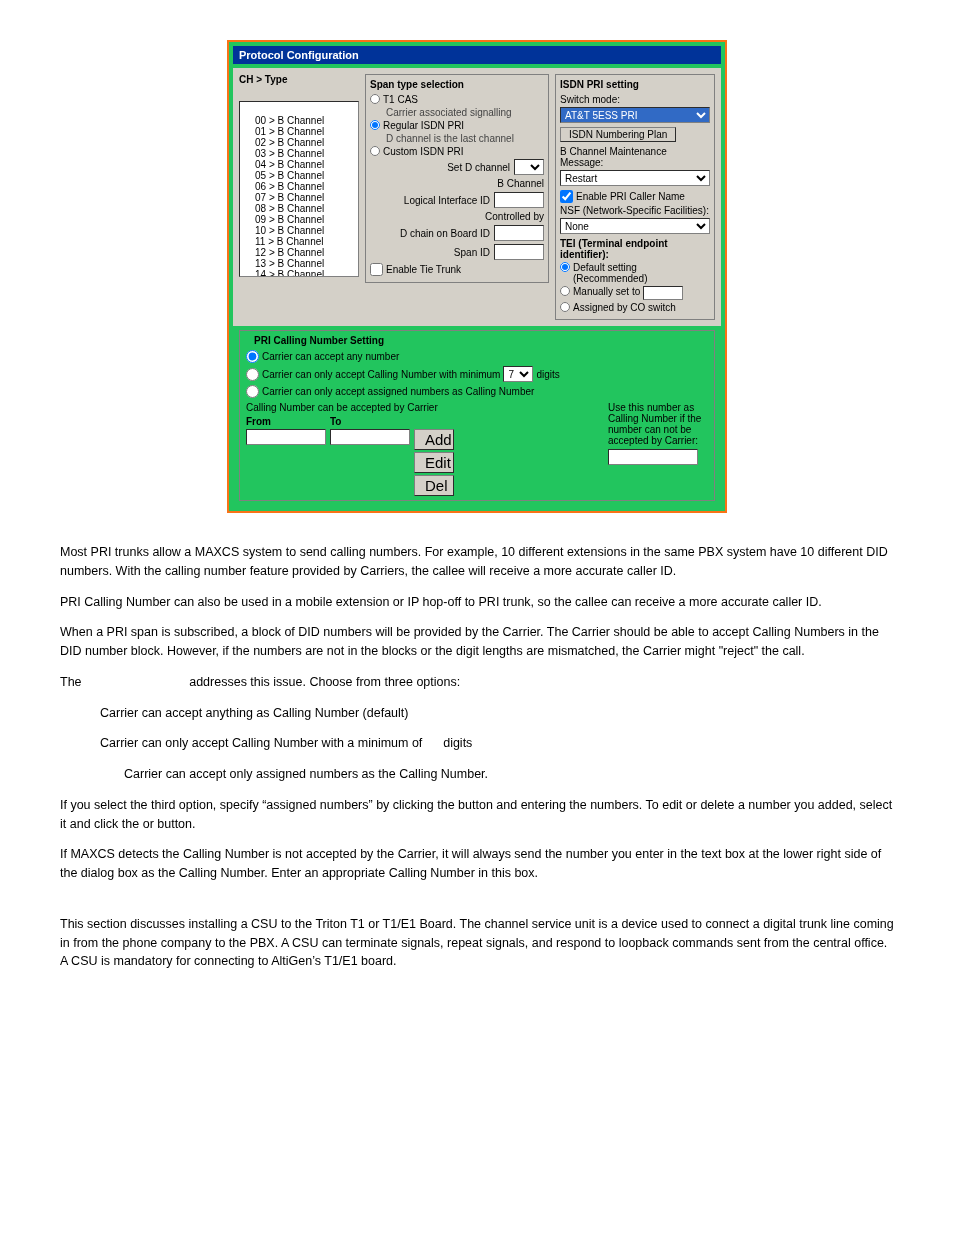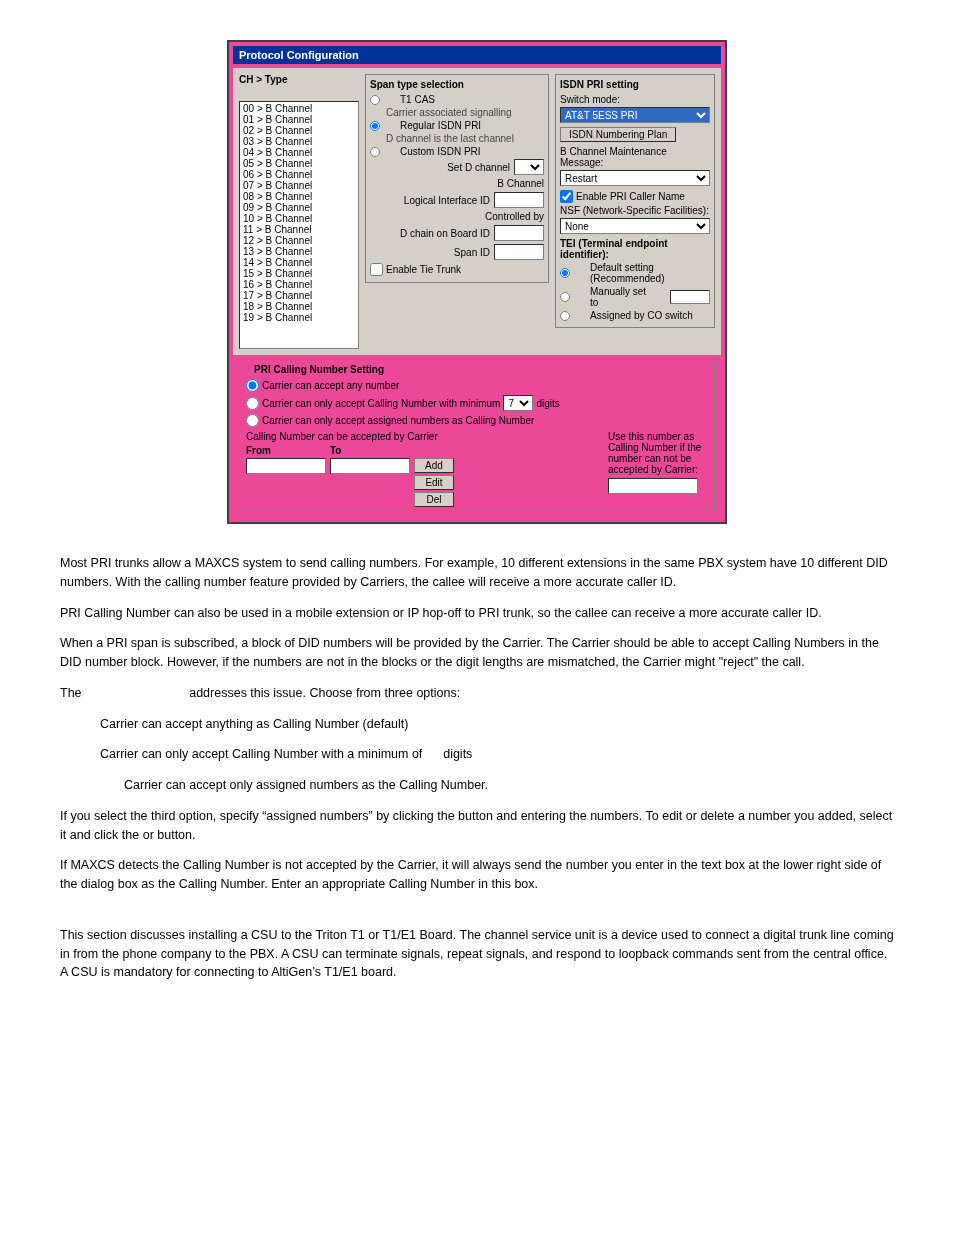--- a/index.html
+++ b/index.html
@@ -12,22 +12,22 @@
       min-height: 1235px;
       padding: 20px 60px;
     }
 
     
     .dialog-container {
       margin: 20px auto 30px auto;
       width: 500px;
     }
     .dialog-box {
-      border: 2px solid #404040;
-      background: #ec4899;
+      border: 2px solid #f97316;
+      background: #22c55e;
       padding: 4px;
     }
     .dialog-title {
       background: #003399;
       color: white;
       font-size: 11px;
       font-weight: bold;
       padding: 3px 6px;
       margin-bottom: 4px;
     }
@@ -44,24 +44,24 @@
       flex-shrink: 0;
     }
     .channel-header {
       font-size: 10px;
       font-weight: bold;
       margin-bottom: 16px;
     }
     .channel-list {
       border: 1px inset #808080;
       background: white;
-      height: 248px;
+      height: 176px;
       overflow-y: scroll;
       font-size: 10px;
-      padding: 1px;
+      padding: 13px;
     }
     .channel-item {
       white-space: nowrap;
       padding: 0 2px;
       cursor: default;
     }
 
     
     .middle-panel {
       flex: 1;
@@ -72,22 +72,22 @@
       padding: 4px;
       margin-bottom: 4px;
     }
     .span-group-title {
       font-size: 10px;
       font-weight: bold;
       margin-bottom: 4px;
     }
     .radio-row {
       display: flex;
-      align-items: center;
-      gap: 20px;
+      align-items: flex-start;
+      gap: 3px;
       margin-bottom: 2px;
       font-size: 10px;
     }
     .radio-row input[type=radio] {
       width: 10px;
       height: 10px;
     }
     .indent {
       margin-left: 16px;
       font-size: 10px;
@@ -246,21 +246,21 @@
     }
     .table-buttons {
       display: flex;
       flex-direction: column;
       gap: 2px;
       justify-content: flex-end;
     }
     .small-btn {
       border: 1px outset #808080;
       background: #d4d0c8;
-      font-size: 10px;
+      font-size: 15px;
       padding: 1px 10px;
       cursor: pointer;
       width: 40px;
       text-align: center;
     }
     .right-input-box {
       width: 100px;
       font-size: 10px;
     }
     .right-input-title {

